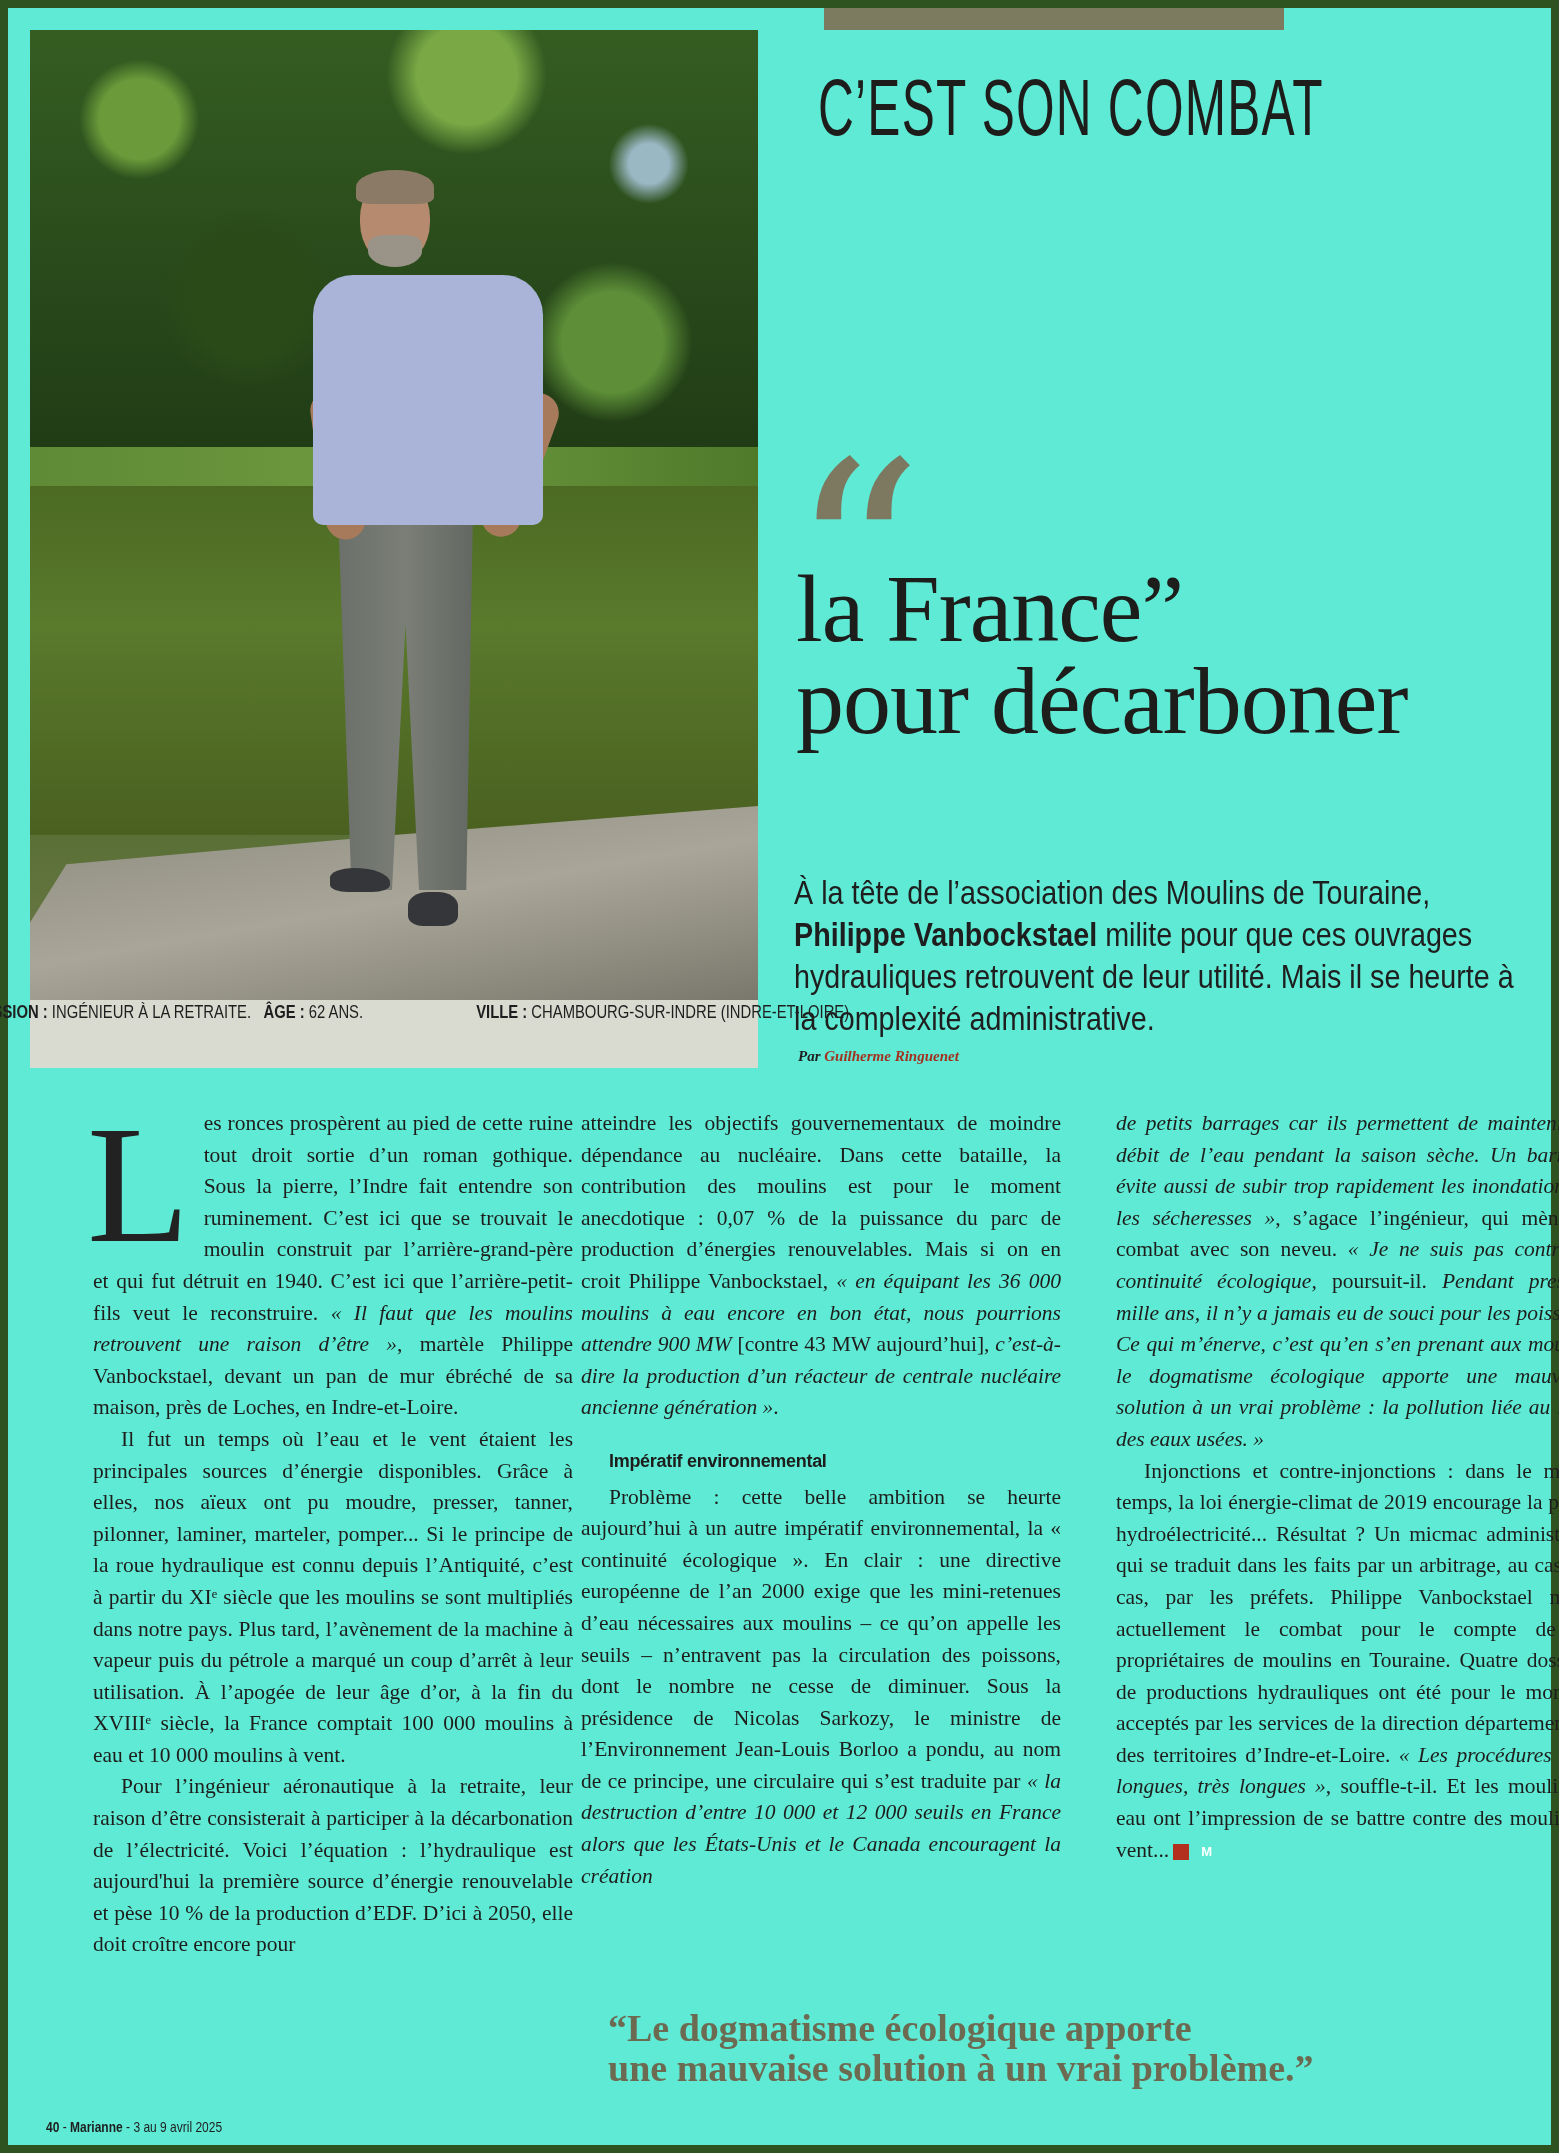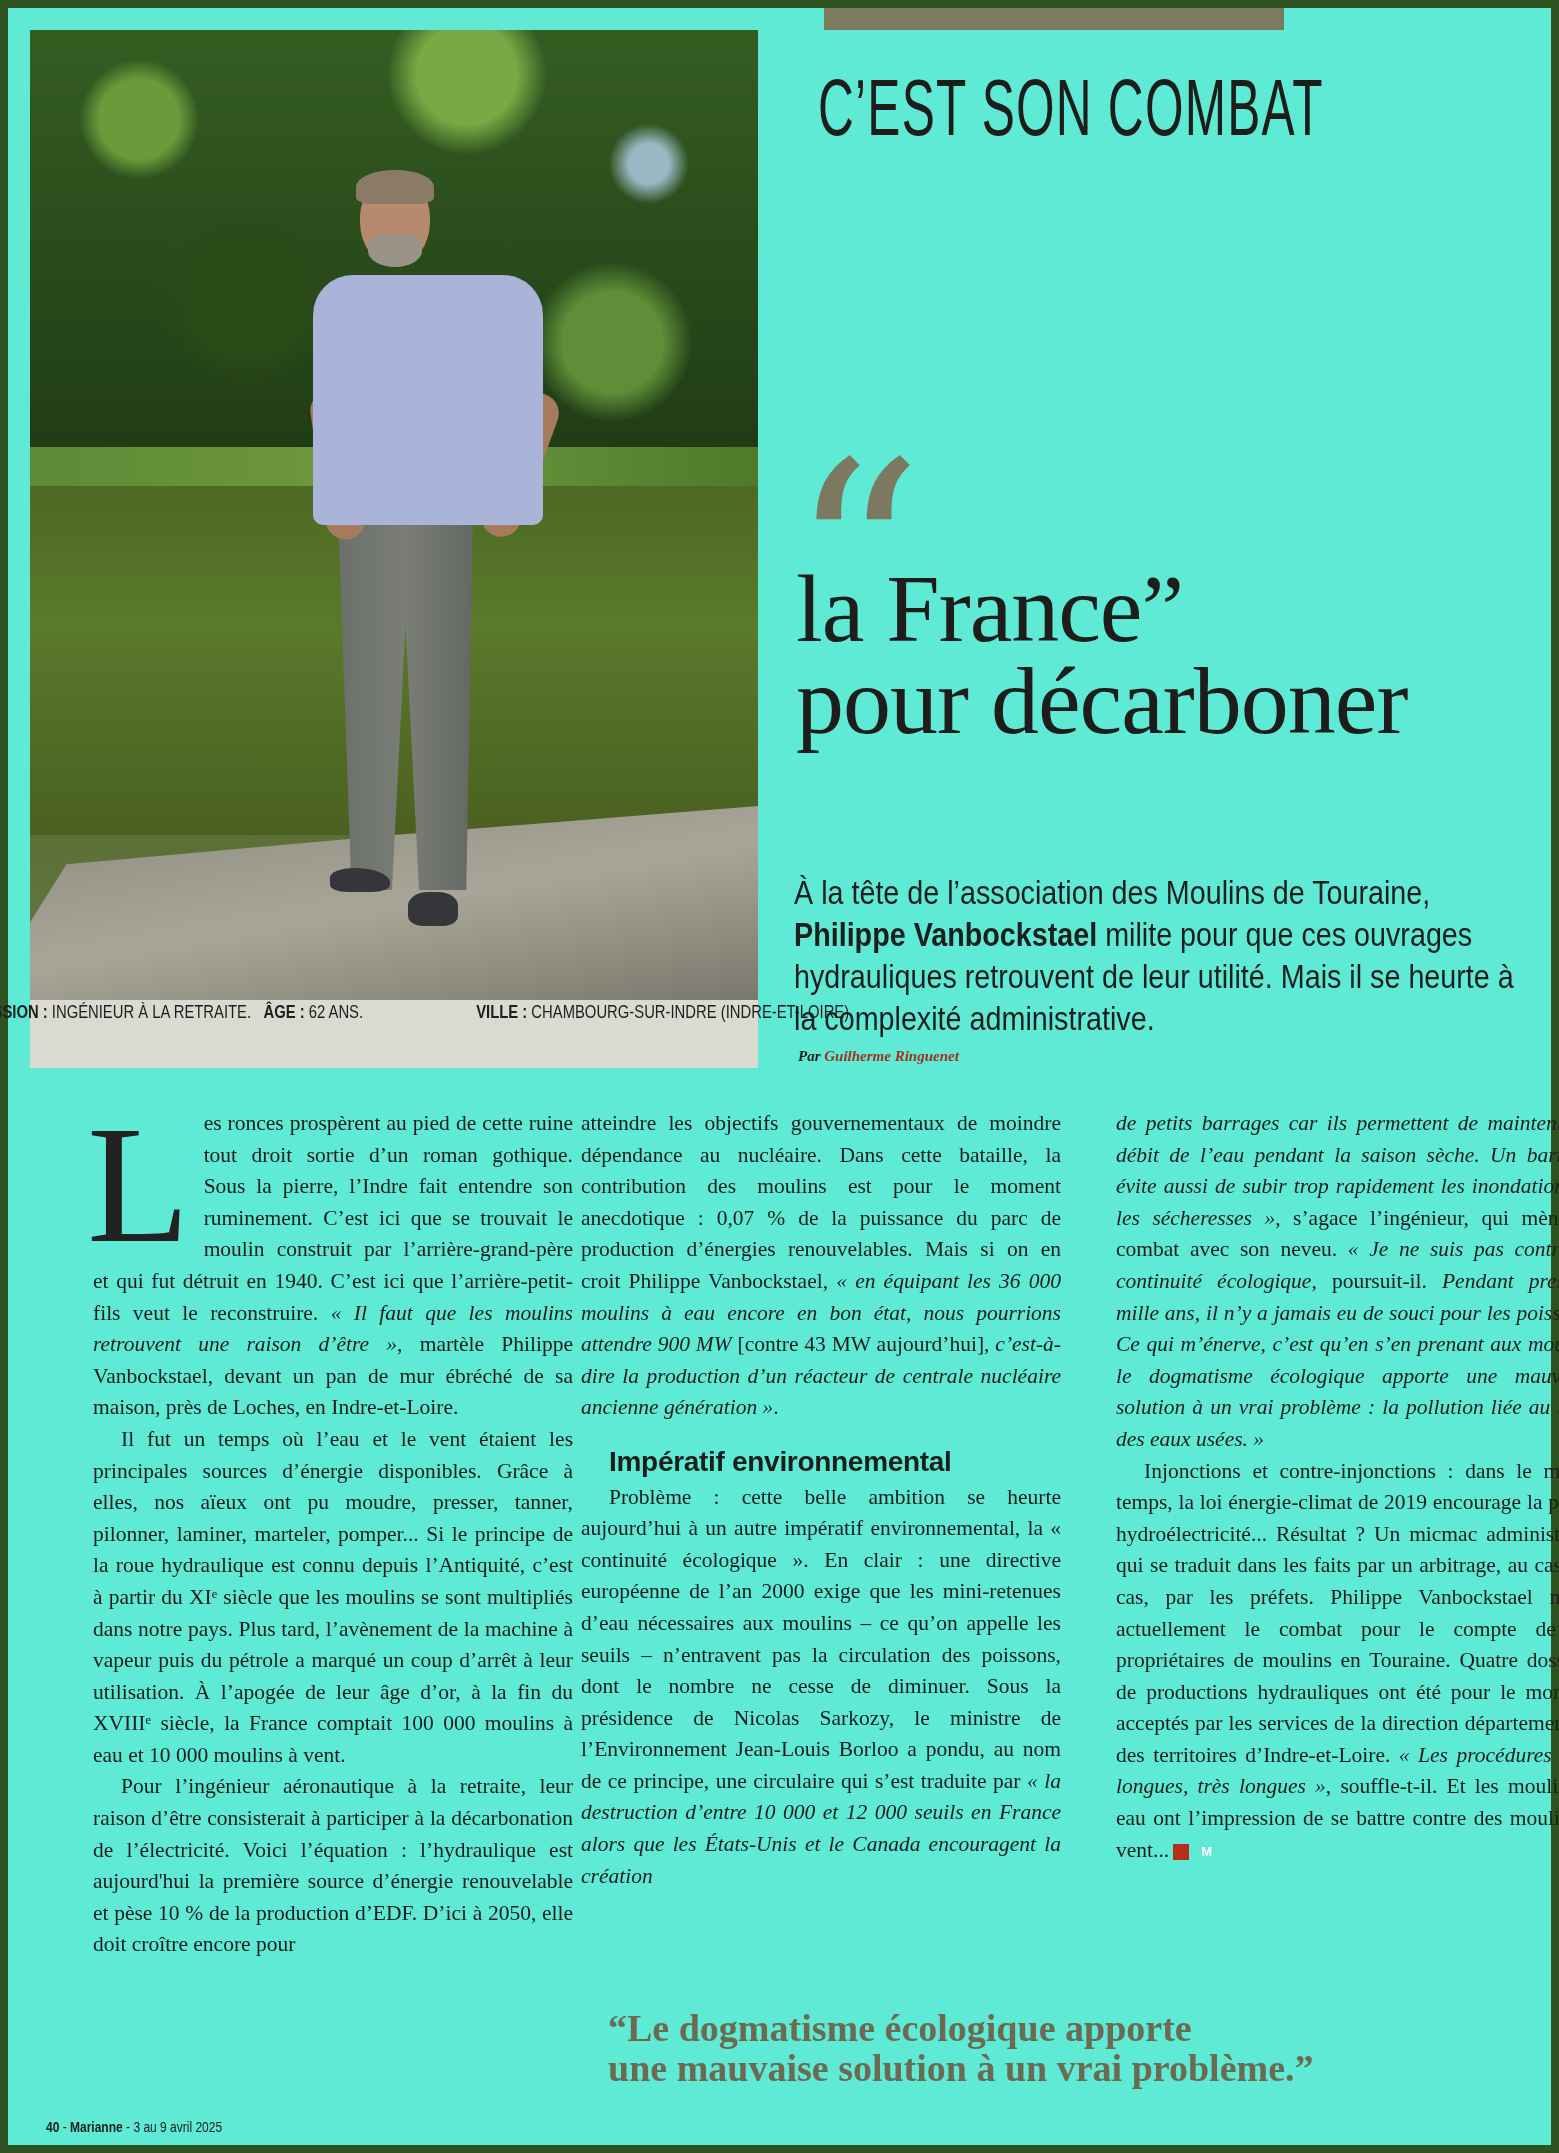--- a/index.html
+++ b/index.html
@@ -129,21 +129,21 @@
   .col p.noindent { text-indent: 0; }
   .col1 { left: 85px; }
   .col2 { left: 573px; }
   .col3 { left: 1108px; }
   .dropcap {
     float: left; font-size: 168px; line-height: 140px; height: 140px;
     margin: 0 14px 0 -6px; font-family: "Liberation Serif", serif; color: #222;
     padding-top: 6px;
   }
   .subhead {
-    font-family: "Liberation Sans", sans-serif; font-weight: 700; font-size: 28px;
+    font-family: "Liberation Sans", sans-serif; font-weight: 700; font-size: 18px;
     margin: 22px 0 4px 28px; letter-spacing: -0.3px;
   }
   .end-mark {
     display: inline-block; background: #b3301e; color: #fff;
     font-family: "Liberation Sans", sans-serif; font-weight: 700; font-size: 13px;
     width: 16px; height: 16px; line-height: 16px; text-align: center; vertical-align: 1px;
     margin-left: 4px;
   }
   .pull-quote {
     position: absolute; left: 600px; top: 2000px; width: 940px;

